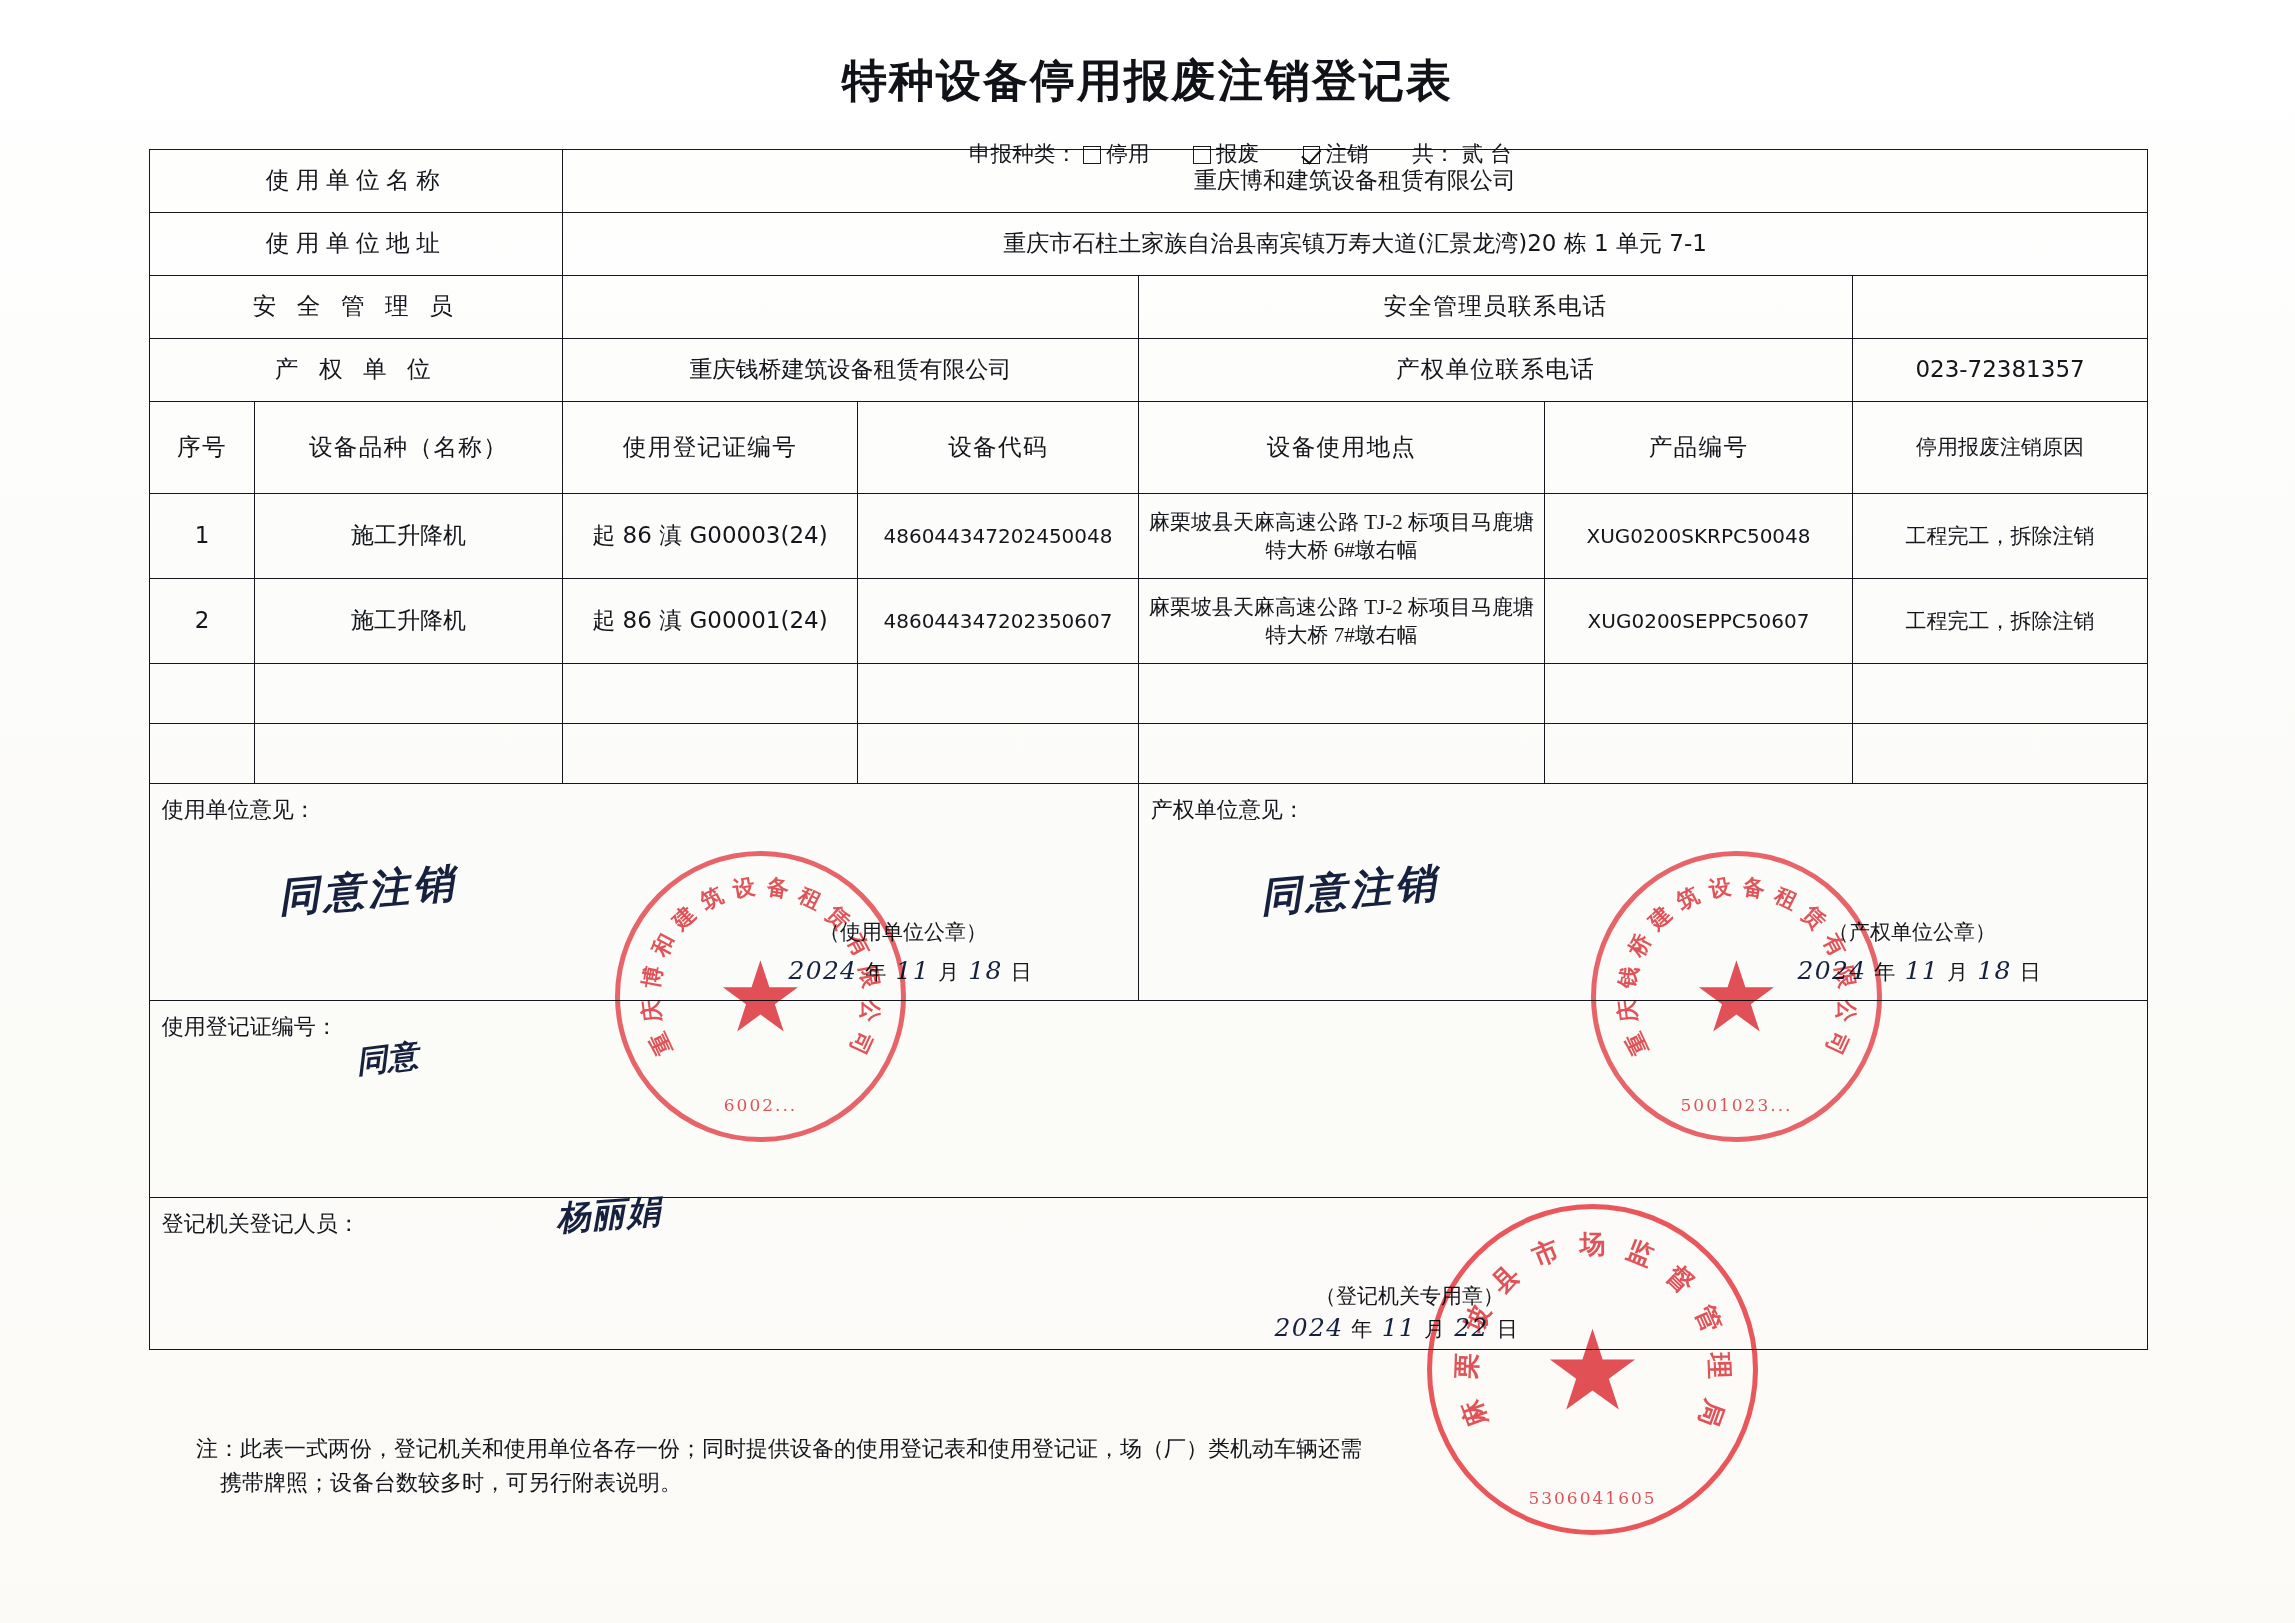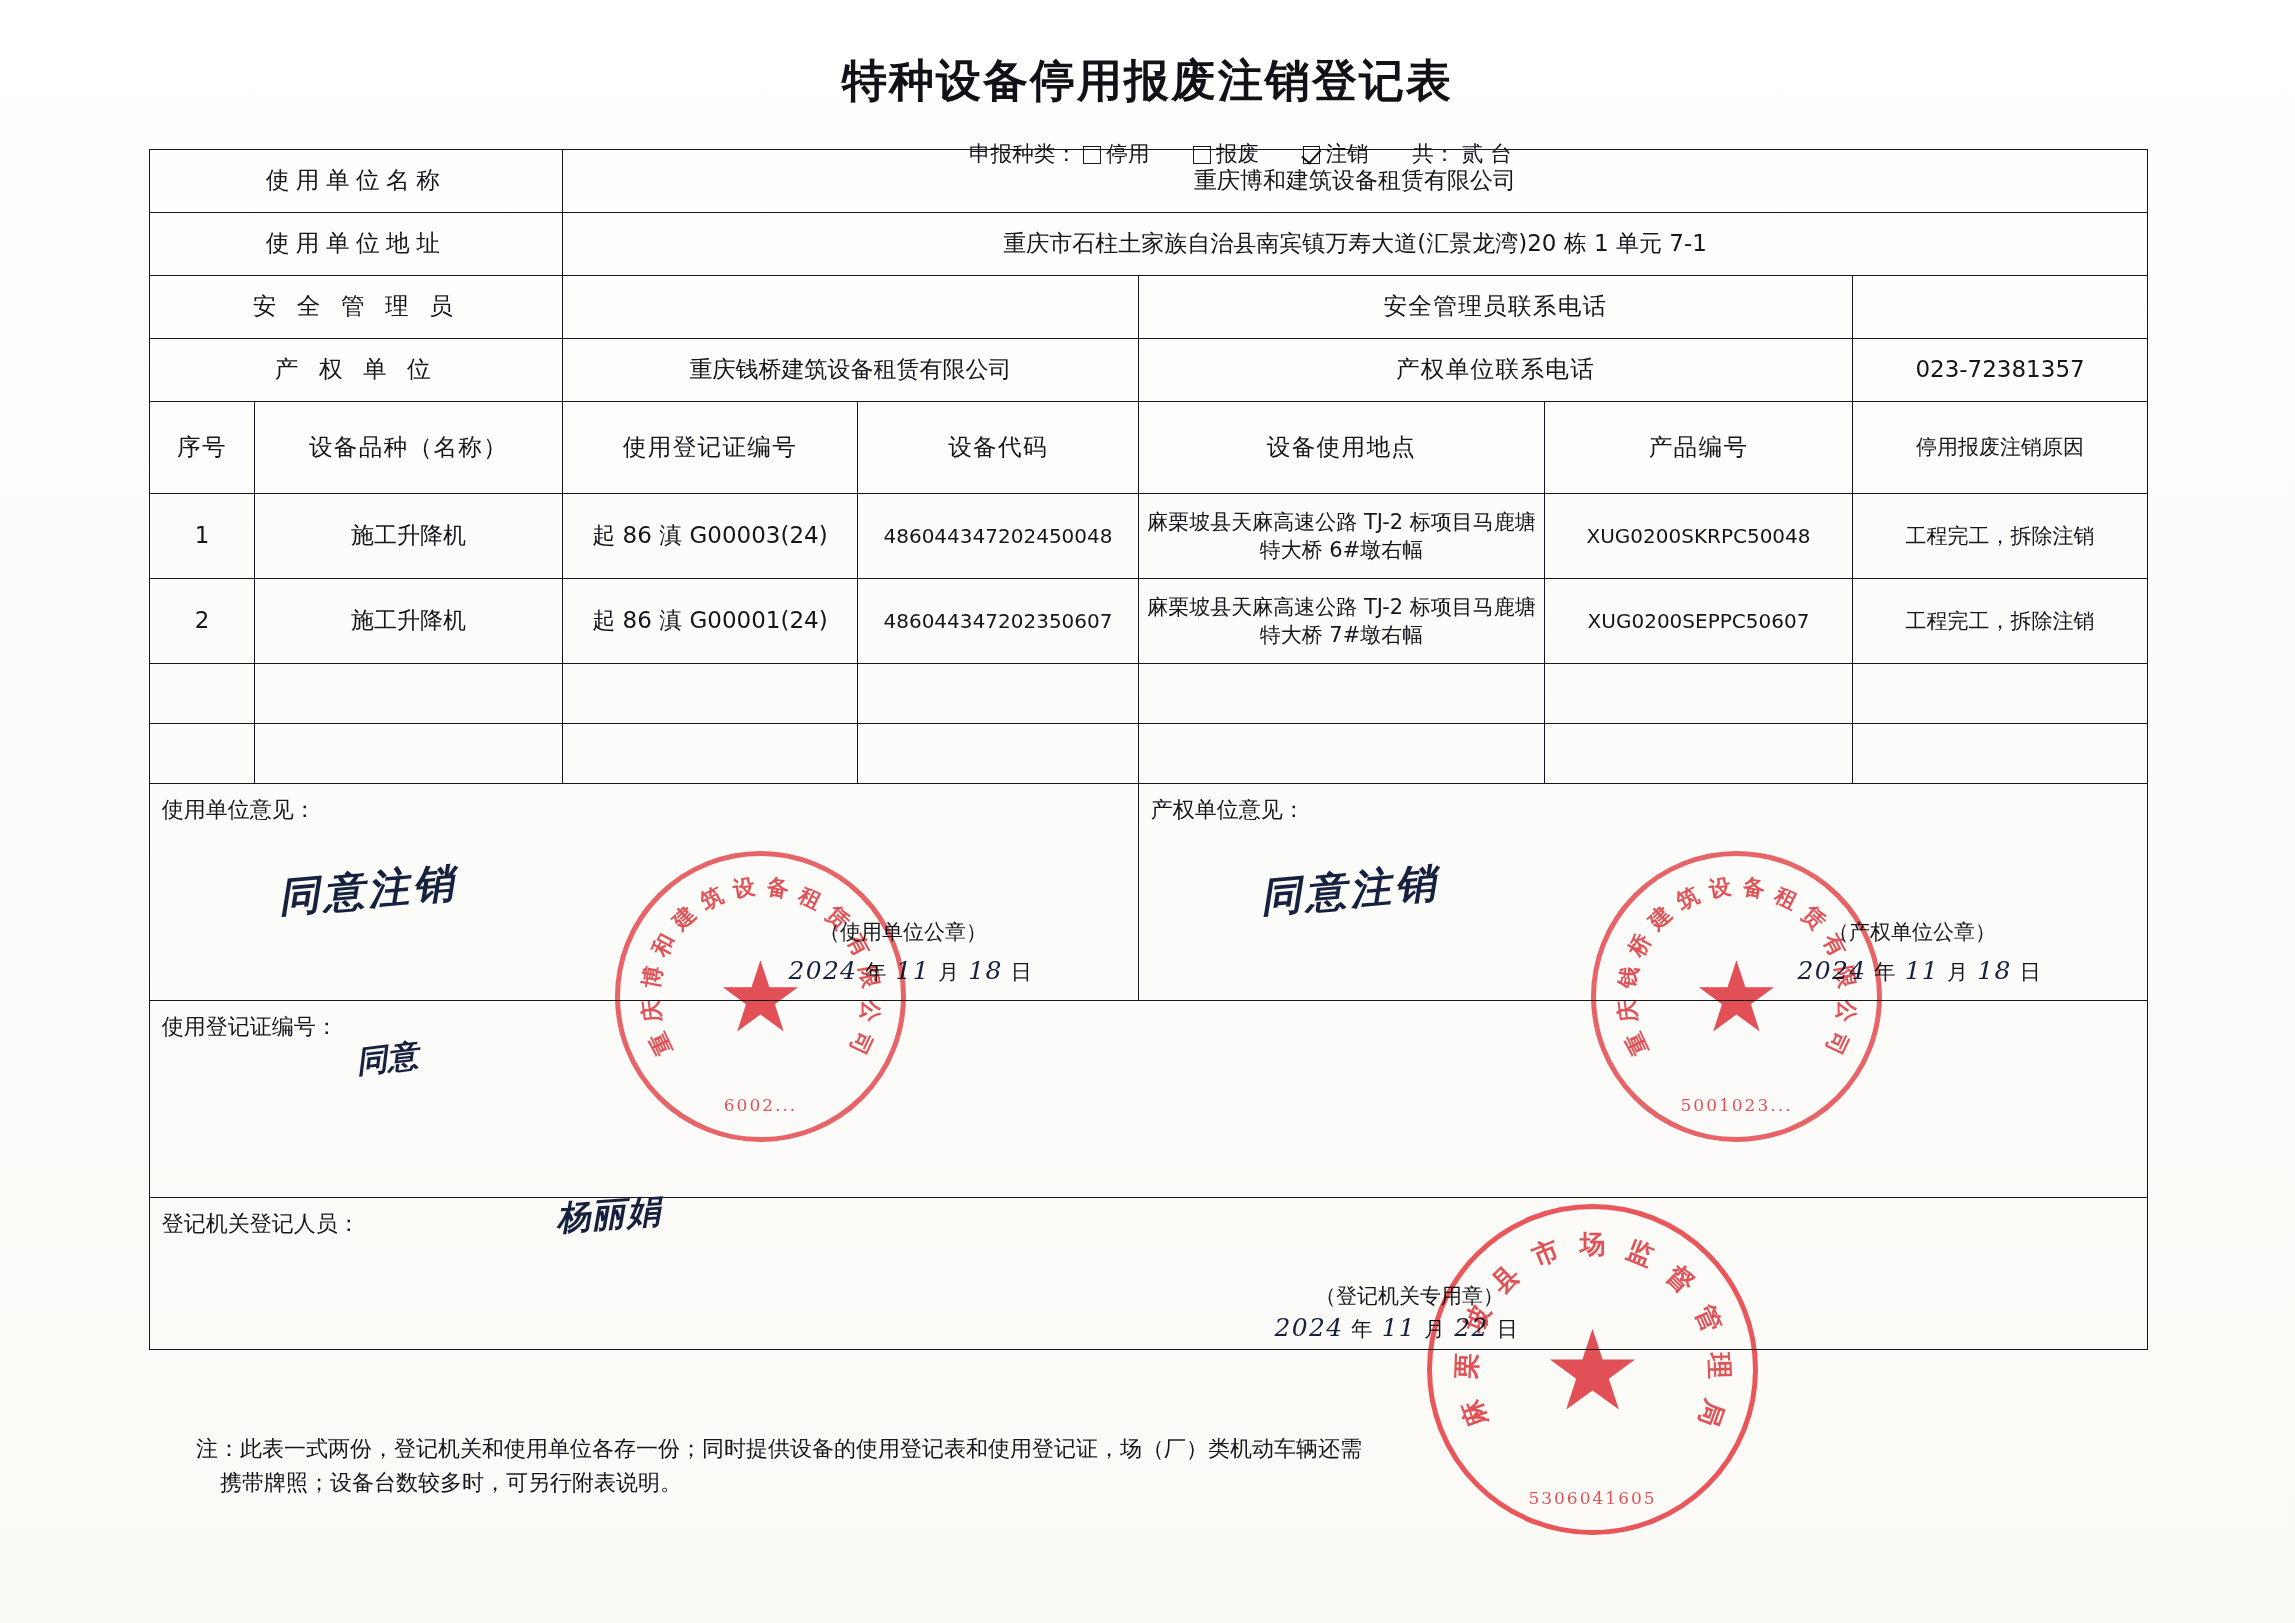--- a/index.html
+++ b/index.html
@@ -87,21 +87,21 @@
     border: 1.3px solid #15171d;
     padding: 0 6.5px;
     text-align: center;
     vertical-align: middle;
     line-height: 1.35;
   }
   .h-label { font-size: 23.6px; letter-spacing: 6.5px; }
   .h-label-tight { font-size: 23.6px; letter-spacing: 1.3px; }
   .cell-val { font-size: 23px; }
   .small { font-size: 20px; }
-  .two-line { font-size: 21px; line-height: 1.3; }
+  .two-line { font-size: 21px; line-height: 1.3; font-family: Liberation Serif, serif; }
   td.tall-op { height: 216px; vertical-align: top; text-align: left; position: relative; }
 
   .op-label {
     position: absolute;
     left: 11.8px; top: 10.5px;
     font-size: 22px;
   }
   .seal-label {
     position: absolute;
     right: 151px;

